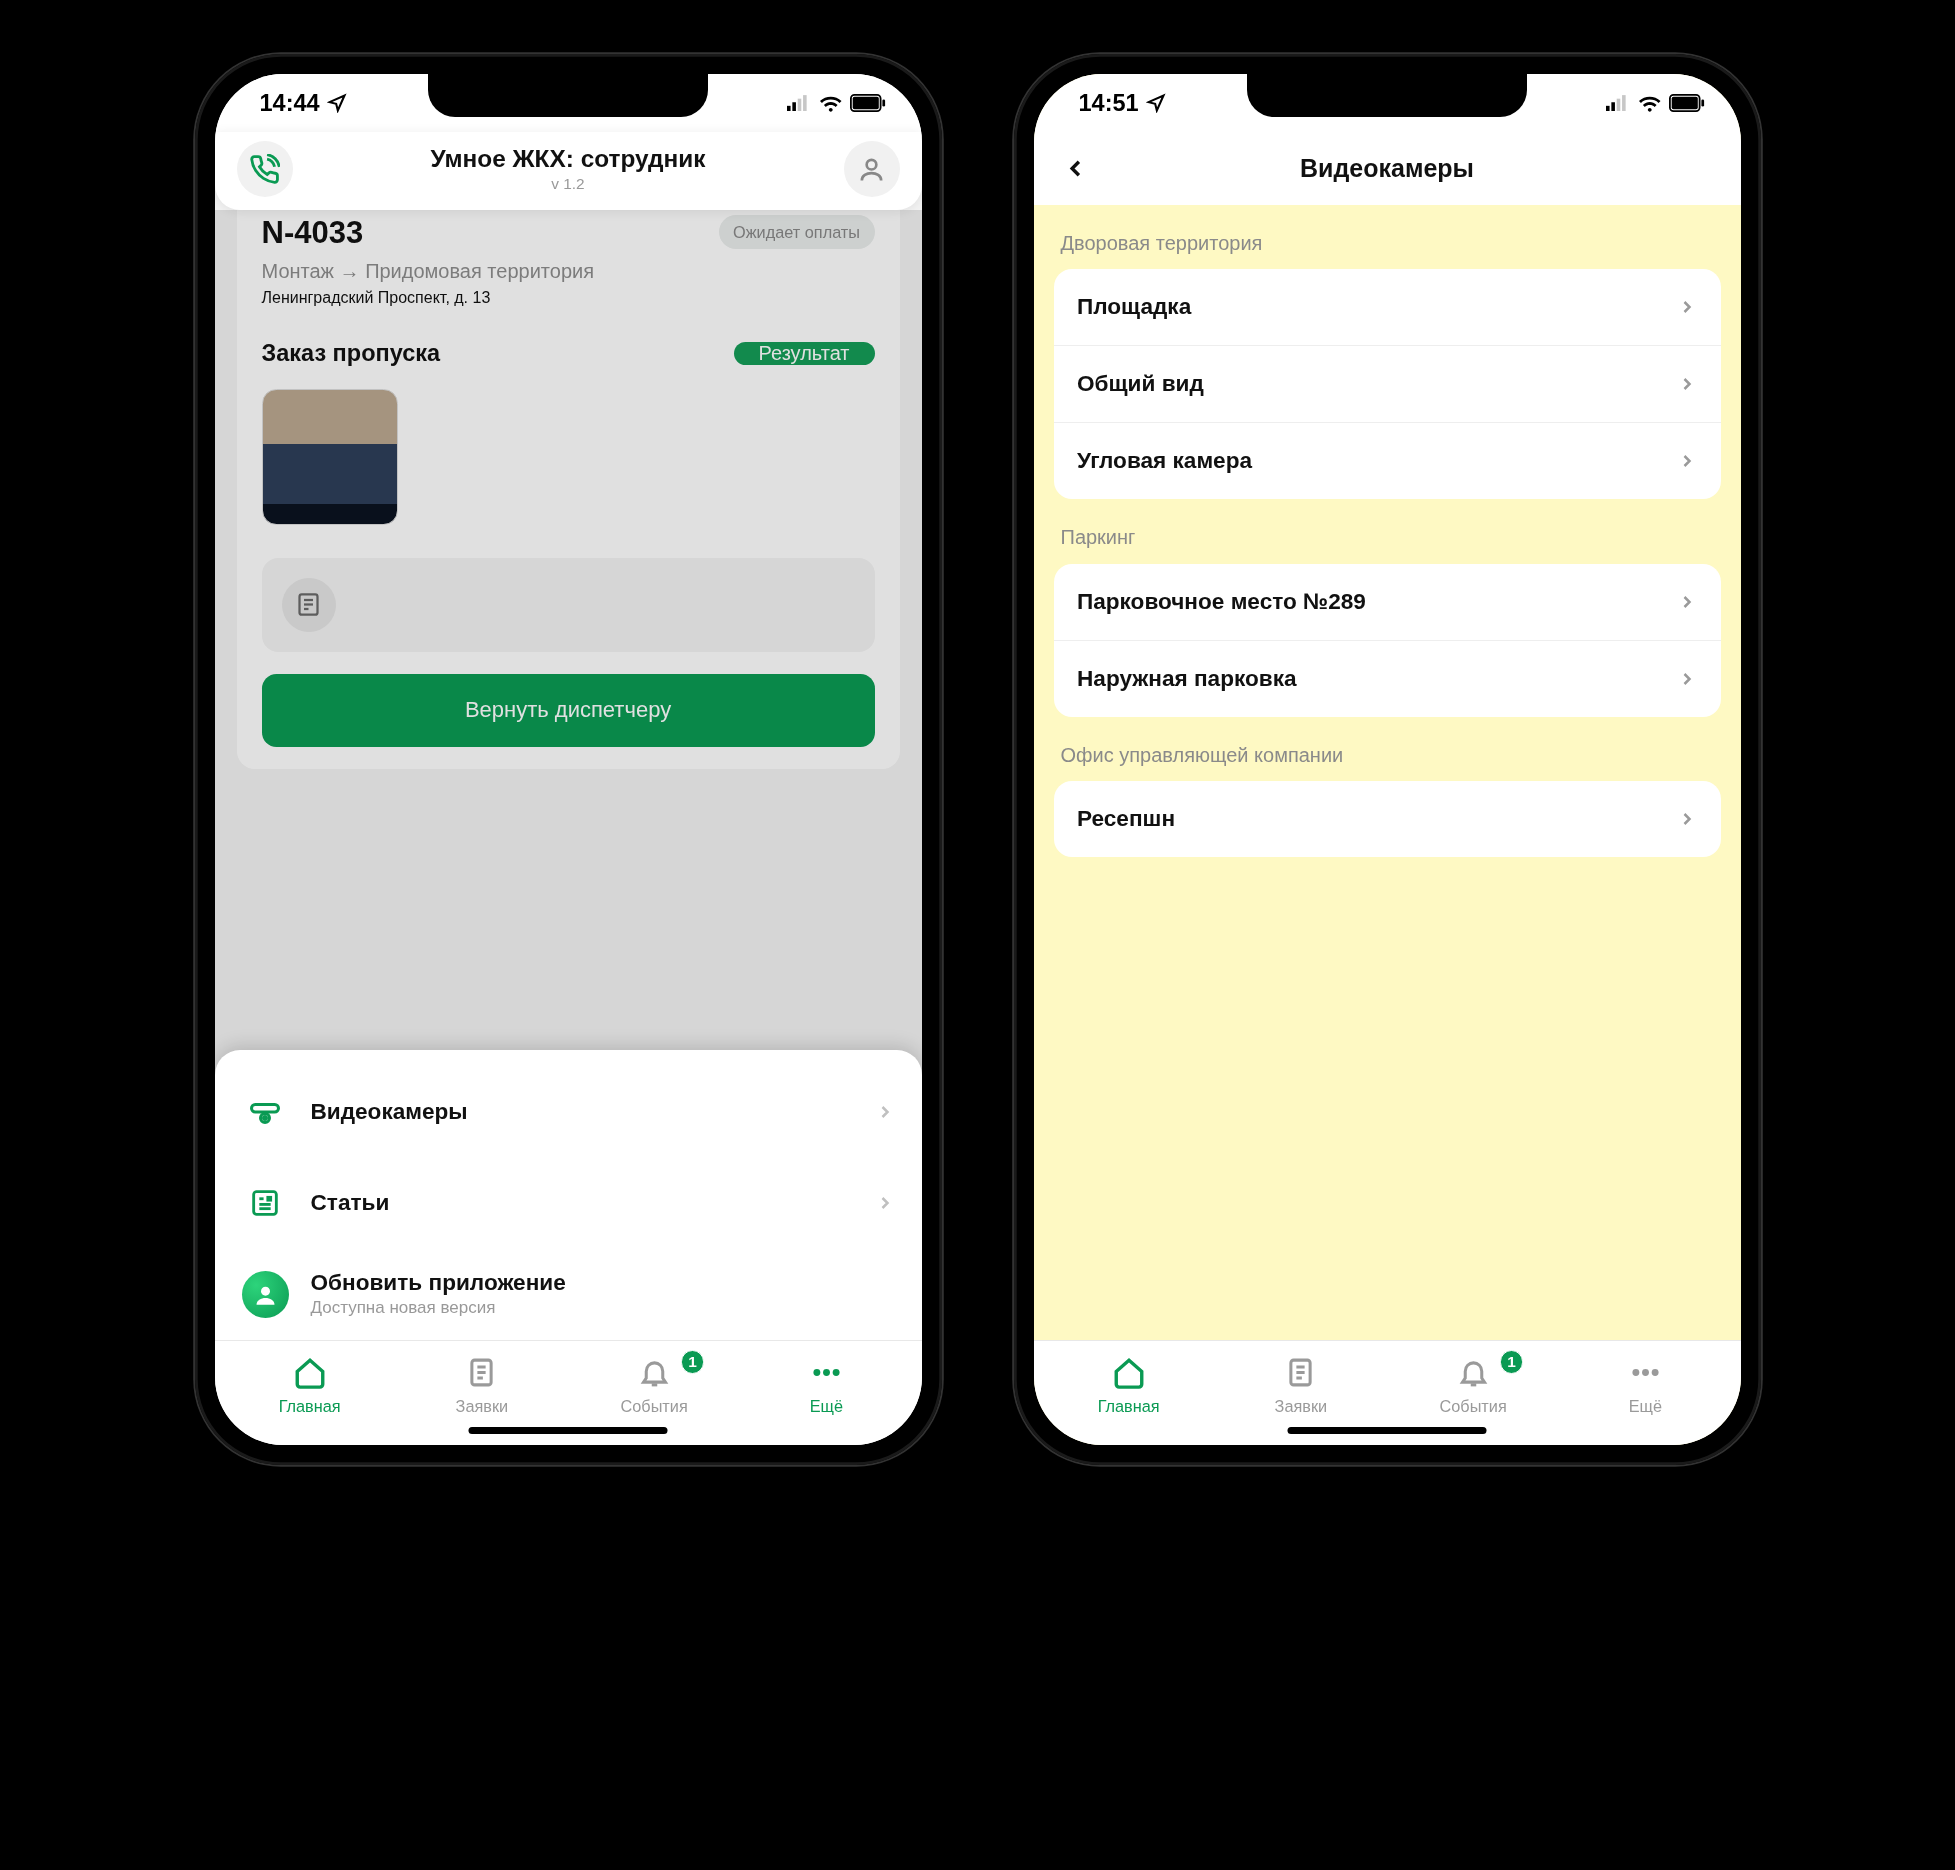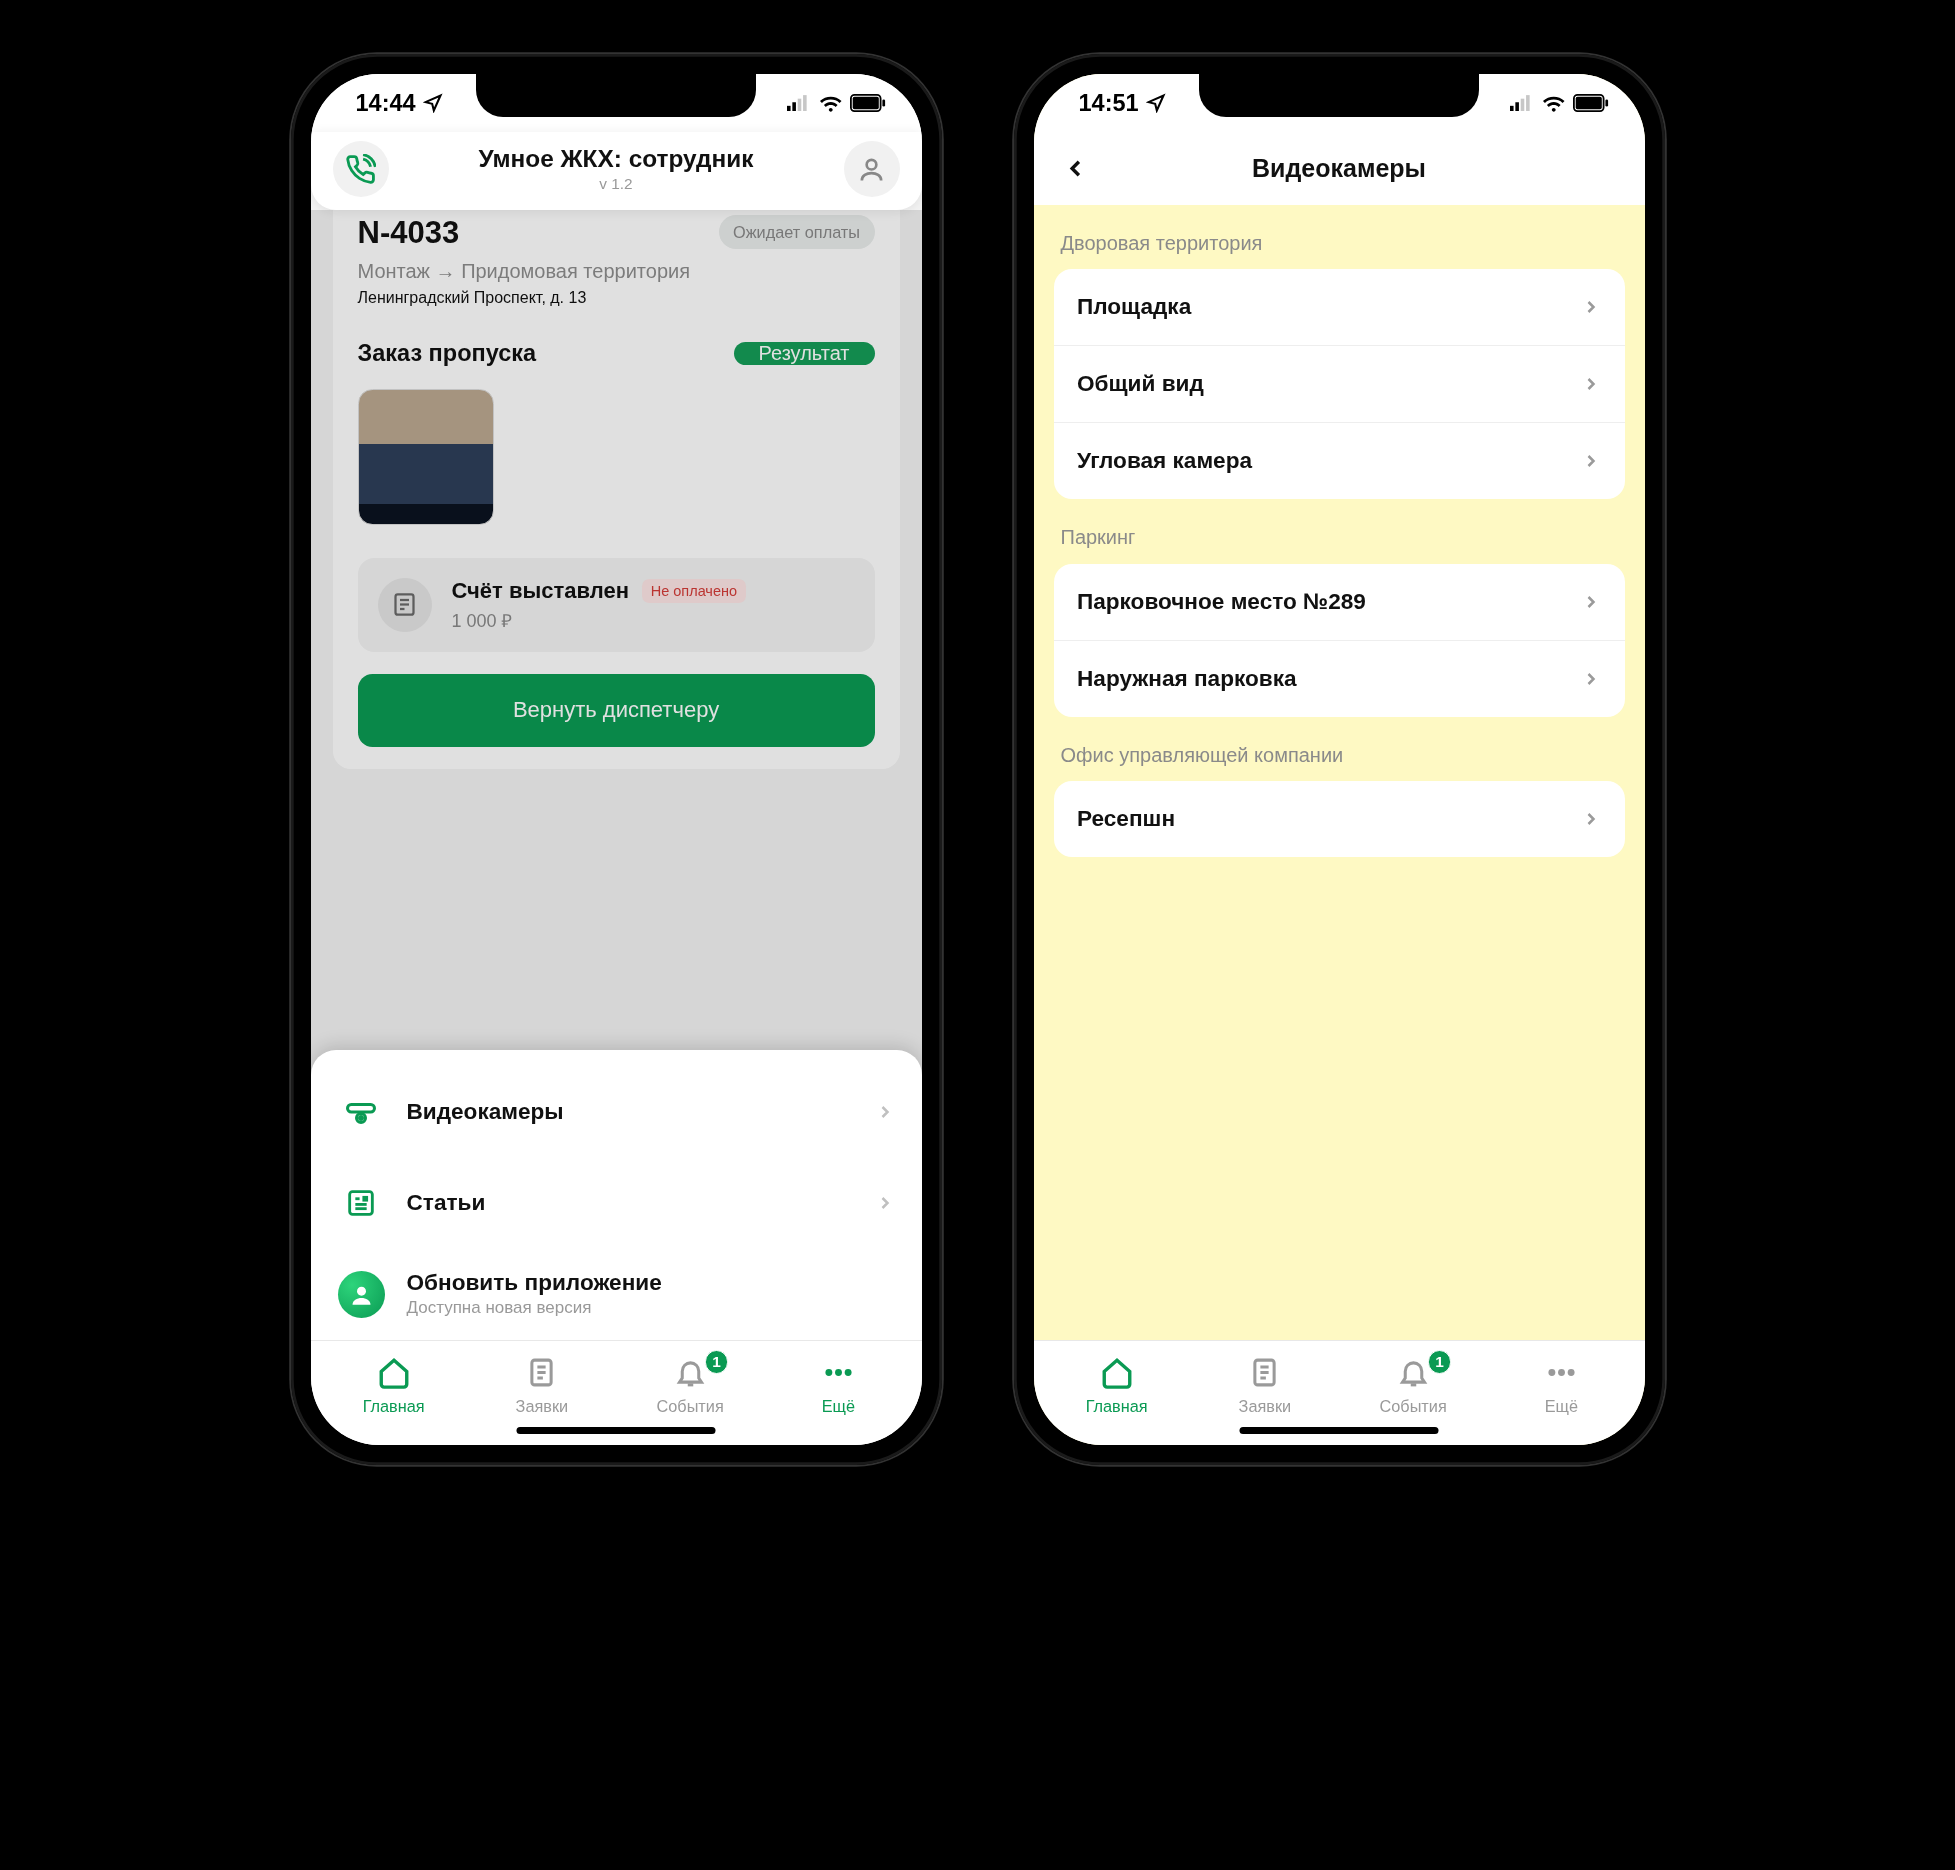--- a/index.html
+++ b/index.html
@@ -6,21 +6,21 @@
   body {
     background: #000;
     font-family: -apple-system, BlinkMacSystemFont, 'Segoe UI', sans-serif;
     display: flex;
     justify-content: center;
     gap: 72px;
     padding: 54px 36px;
     min-height: 100vh;
   }
   .phone {
-    width: 651px;
+    width: 747px;
     height: 1411px;
     background: #000;
     border-radius: 86px;
     padding: 20px;
     position: relative;
     box-shadow: 0 0 0 1.8px #333, inset 0 0 0 2.7px #1a1a1a;
   }
   .phone-inner {
     width: 100%;
     height: 100%;
@@ -408,27 +408,20 @@
           <div class="thumb"></div>
           <div class="invoice-block">
             <div class="invoice-icon">
               <svg width="27" height="27" viewBox="0 0 24 24" fill="none" stroke="#6a6a6a" stroke-width="2">
                   <rect x="4" y="3" width="16" height="18" rx="2"></rect>
                   <line x1="8" y1="8" x2="16" y2="8"></line>
                   <line x1="8" y1="12" x2="16" y2="12"></line>
                   <line x1="8" y1="16" x2="12" y2="16"></line>
                 </svg>
             </div>
-            <div class="invoice-text">
-              <div class="invoice-title-row">
-                <span class="invoice-title">Счёт выставлен</span>
-                <span class="unpaid-badge">Не оплачено</span>
-              </div>
-              <div class="invoice-amount">1 000 ₽</div>
-            </div>
           </div>
           <div class="dispatcher-btn">Вернуть диспетчеру</div>
         </div>
       </div>
 
       <div class="sheet">
         <div class="sheet-row">
           <div class="sheet-icon">
             <svg width="36" height="36" viewBox="0 0 24 24" fill="none" stroke="#0a9a53" stroke-width="2">
                 <rect x="3" y="7" width="18" height="5" rx="2.5"></rect>

